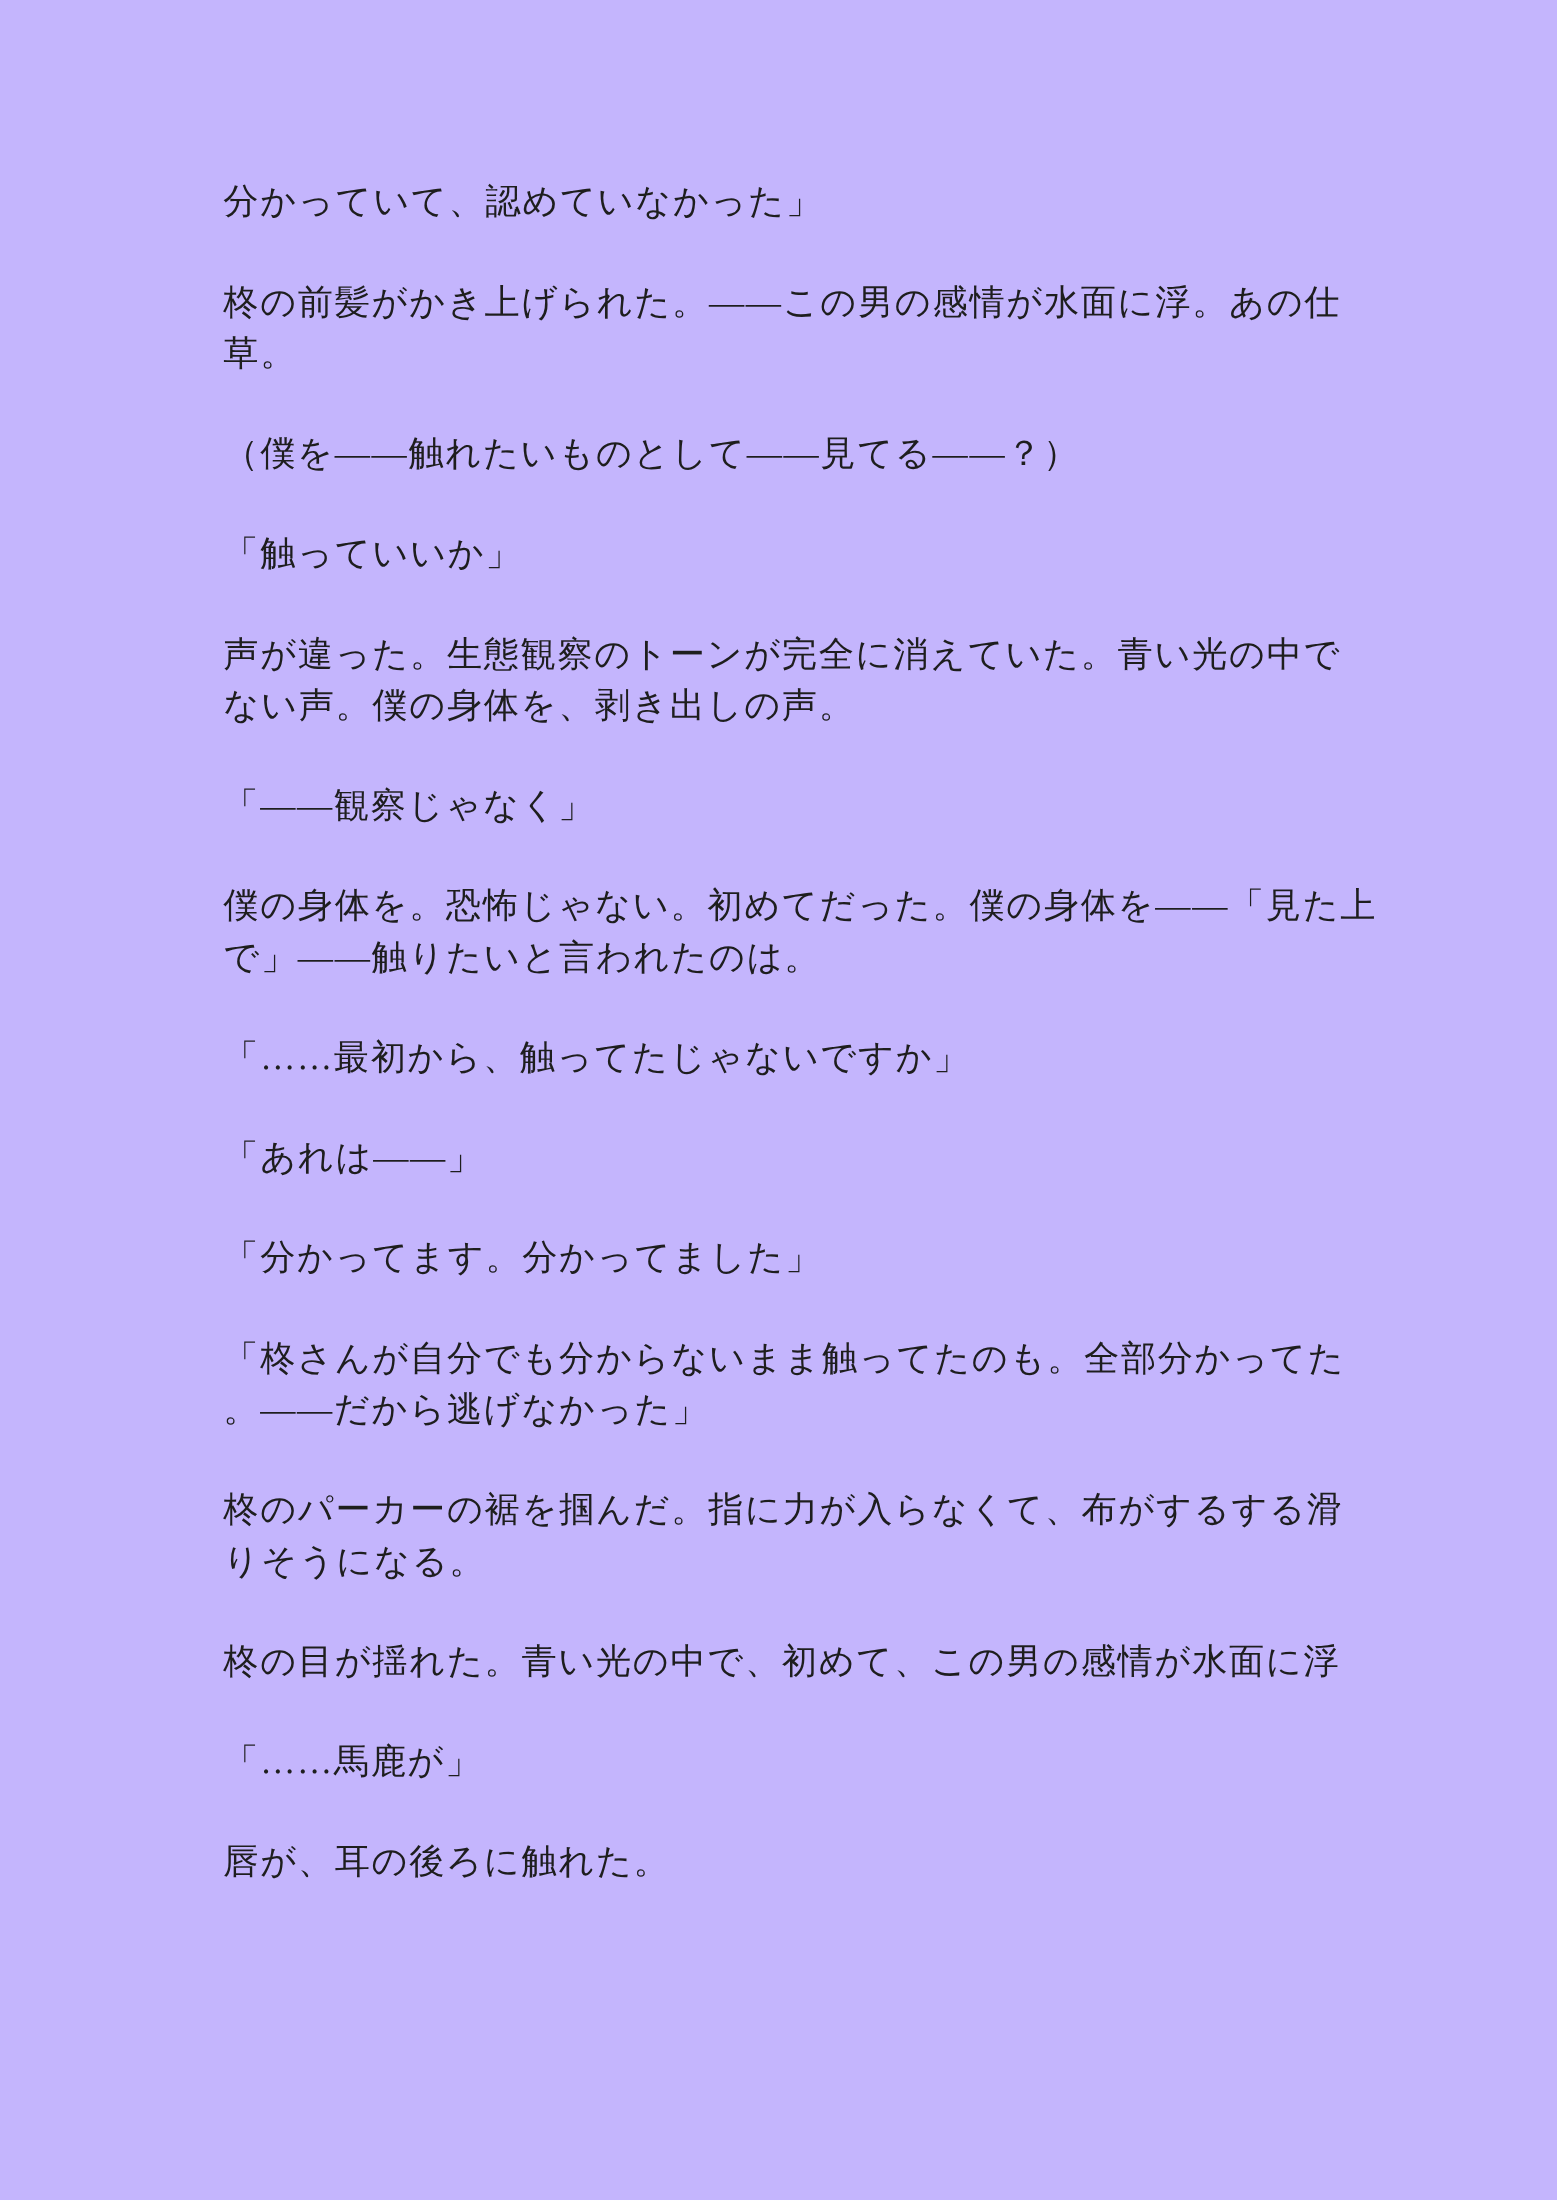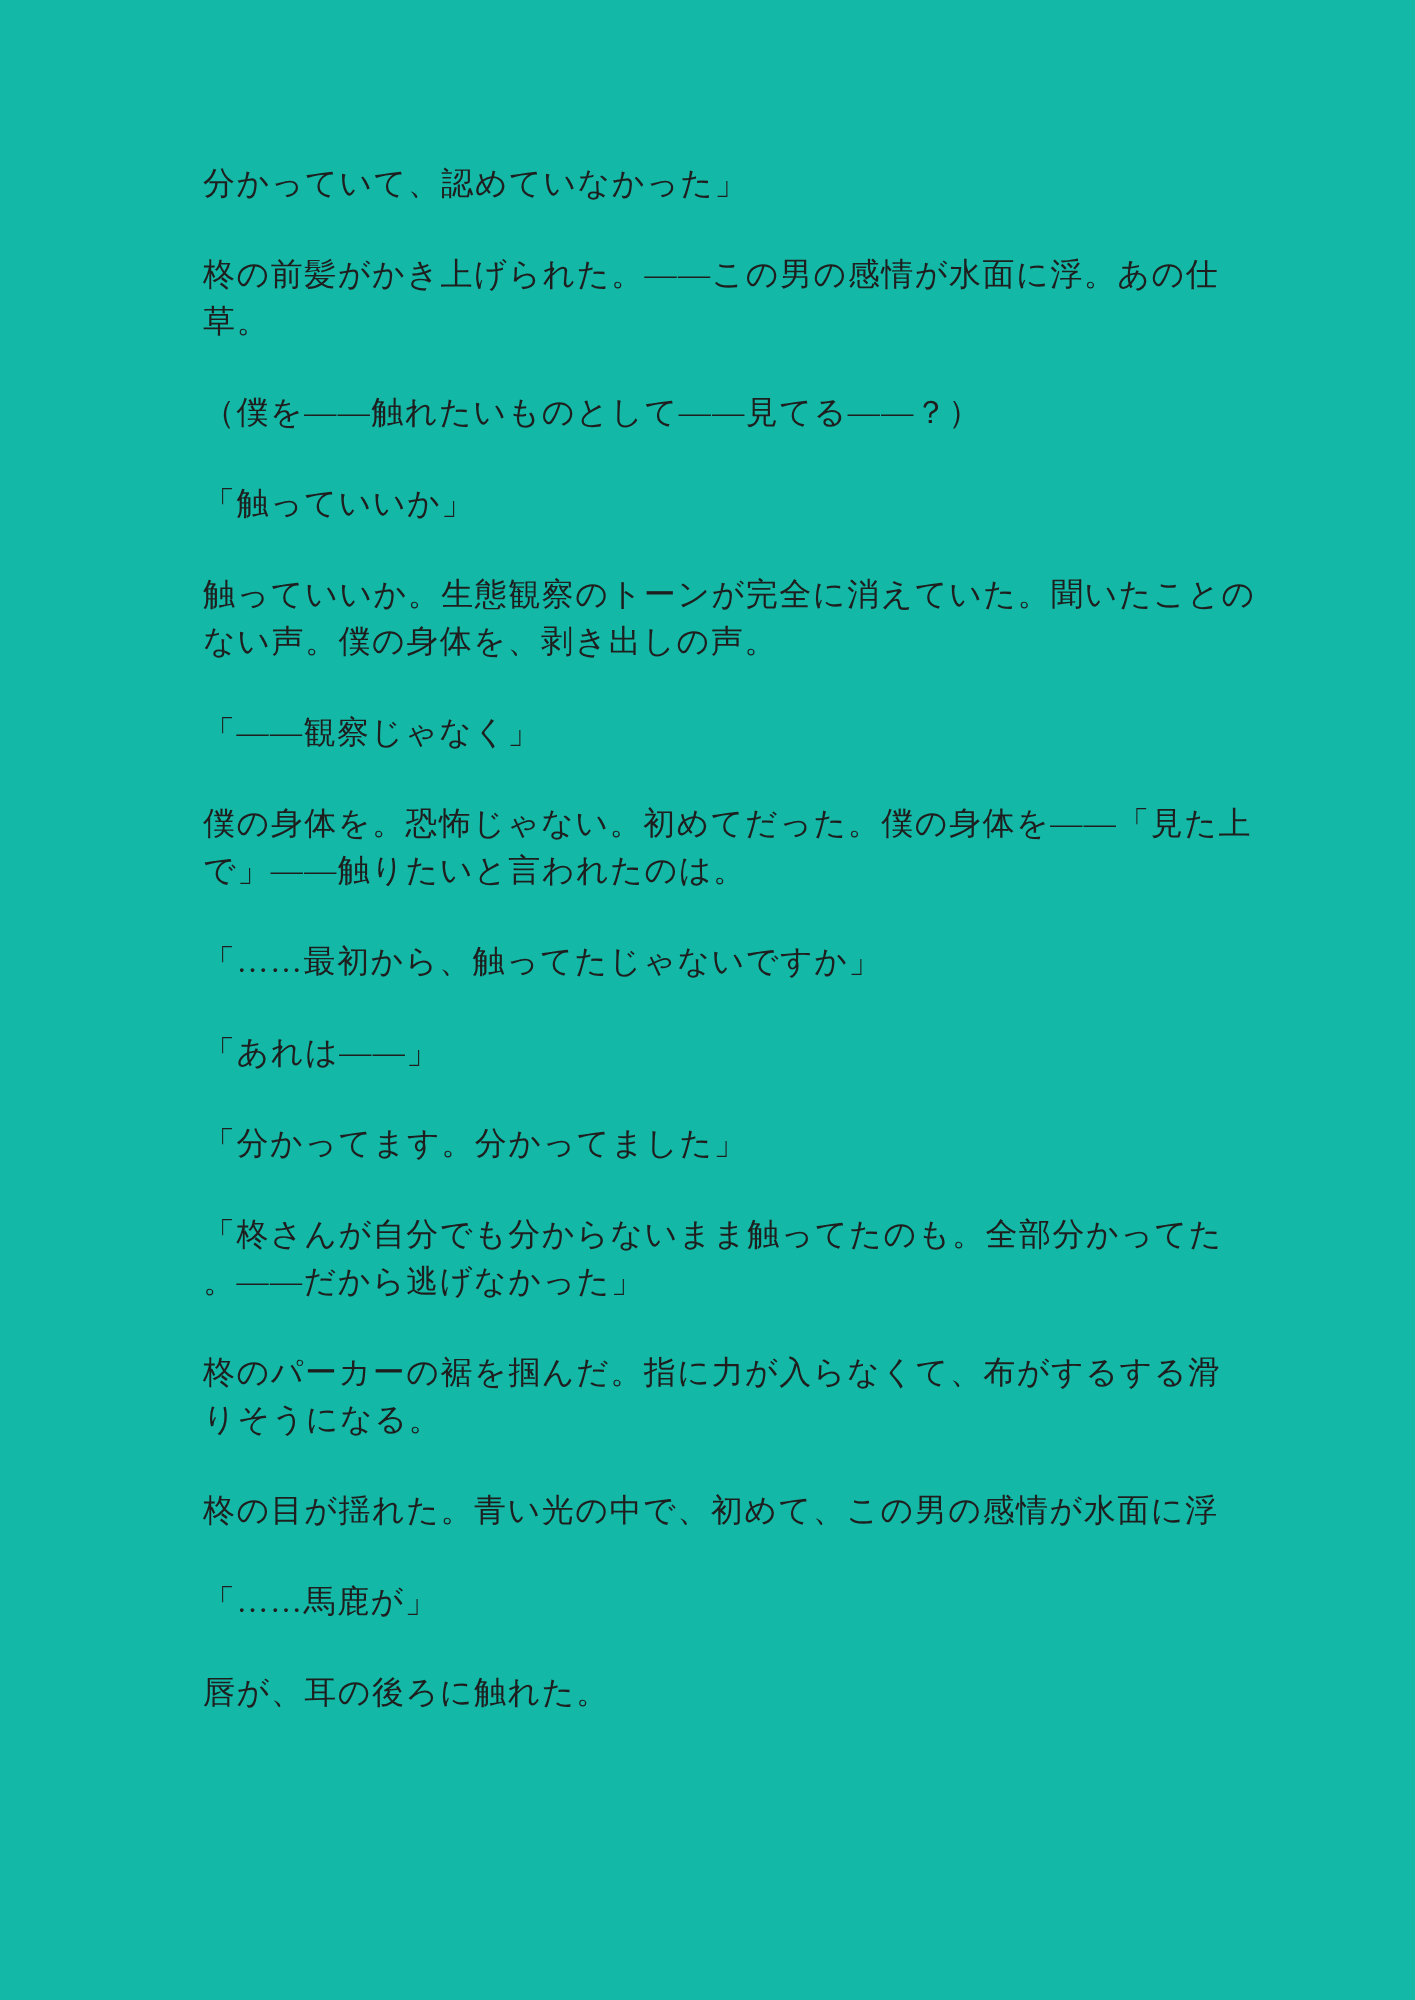--- a/index.html
+++ b/index.html
@@ -10,21 +10,21 @@
   body {
     width: 1415px;
     height: 2000px;
     overflow: hidden;
     font-family: "Liberation Serif", "DejaVu Serif", serif;
   }
   .page {
     position: relative;
     width: 1415px;
     height: 2000px;
-    background: #14b8a6;
+    background: #c4b5fd;
     text-decoration: underline;
   }
   .text-block {
     position: absolute;
     top: 160px;
     left: 203px;
     right: 140px;
   }
   .para {
     margin: 0 0 44px 0;
@@ -51,21 +51,21 @@
         <span class="line">柊の前髪がかき上げられた。――この男の感情が水面に浮。あの仕</span>
         <span class="line">草。</span>
       </p>
       <p class="para">
         <span class="line">（僕を――触れたいものとして――見てる――？）</span>
       </p>
       <p class="para">
         <span class="line">「触っていいか」</span>
       </p>
       <p class="para">
-        <span class="line">触っていいか。生態観察のトーンが完全に消えていた。聞いたことの</span>
+        <span class="line">声が違った。生態観察のトーンが完全に消えていた。青い光の中で</span>
         <span class="line">ない声。僕の身体を、剥き出しの声。</span>
       </p>
       <p class="para">
         <span class="line">「――観察じゃなく」</span>
       </p>
       <p class="para">
         <span class="line">僕の身体を。恐怖じゃない。初めてだった。僕の身体を――「見た上</span>
         <span class="line">で」――触りたいと言われたのは。</span>
       </p>
       <p class="para">

